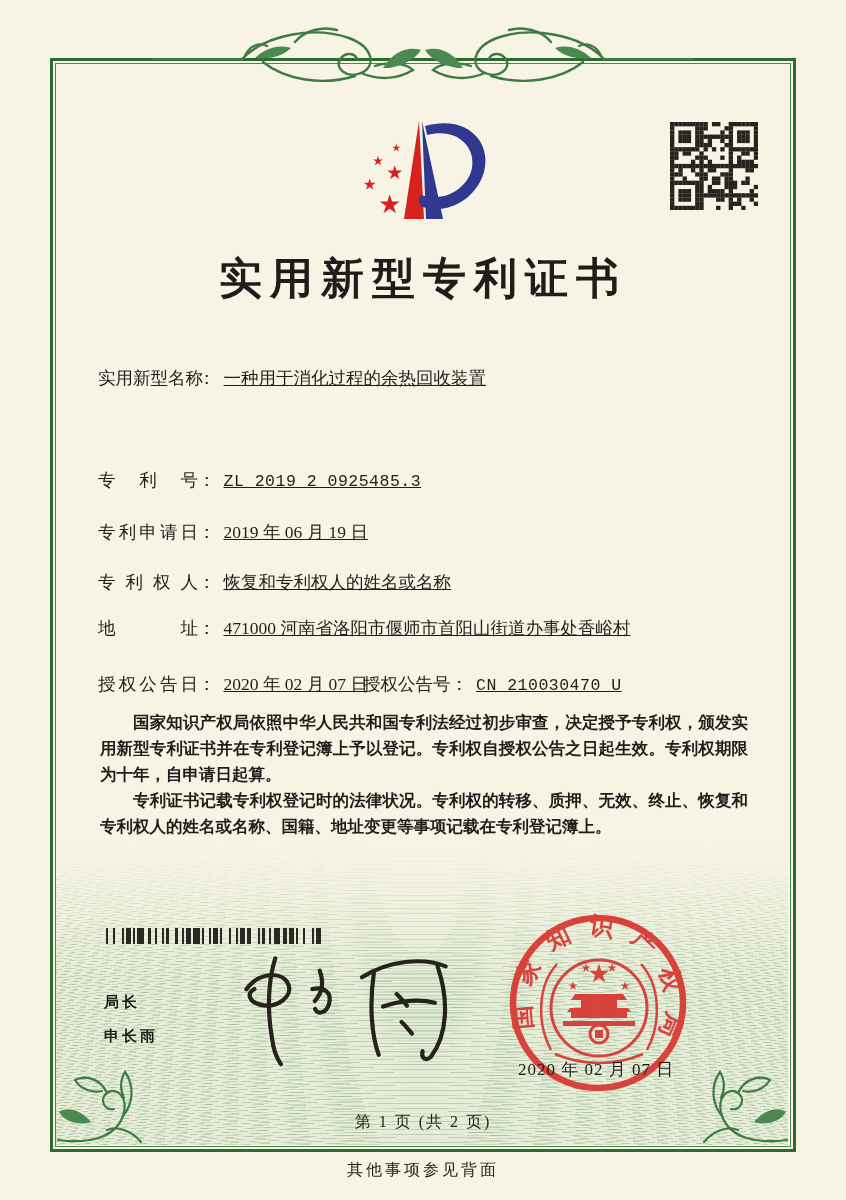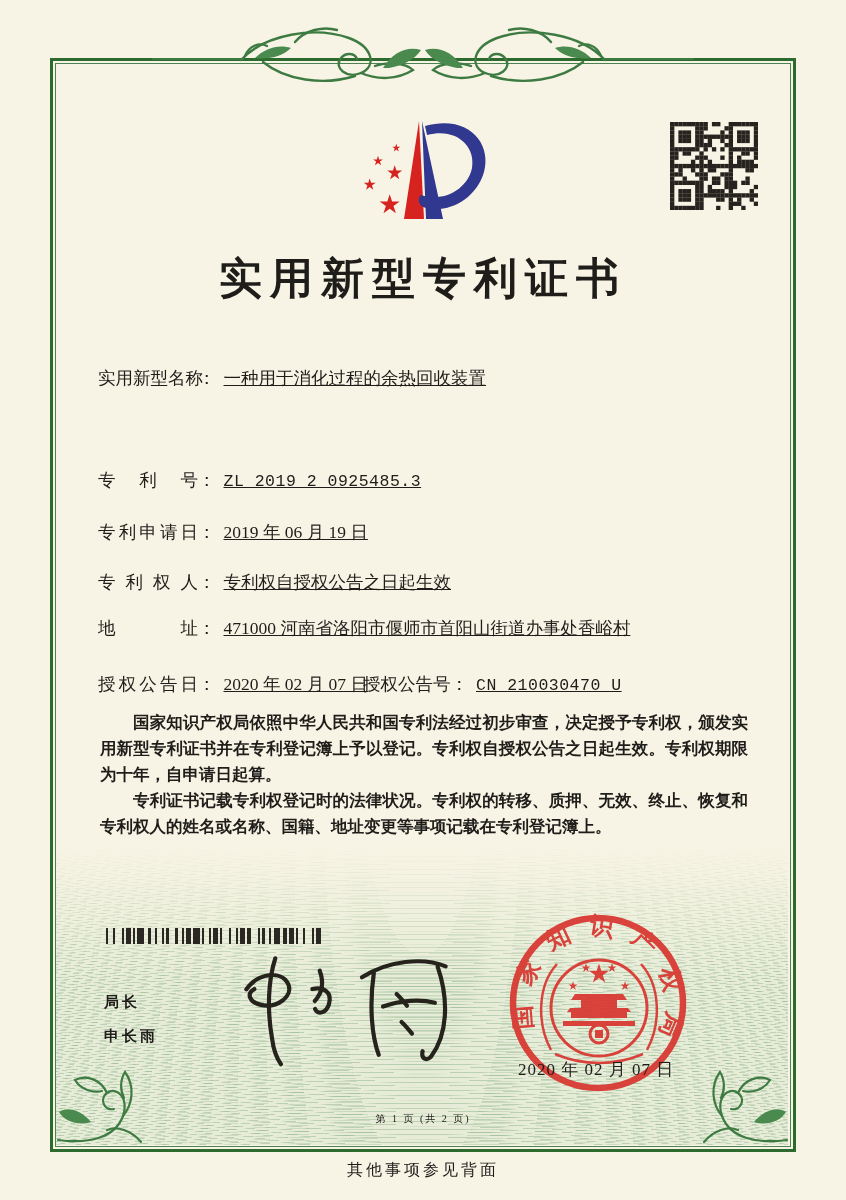--- a/index.html
+++ b/index.html
@@ -44,21 +44,21 @@
   .paras p{margin:0;text-indent:2em;}
   
   .barcode{position:absolute;left:106px;top:928px;width:217px;height:16px;display:flex;z-index:2;}
   .barcode div{height:100%;}
   .sig{position:absolute;left:225px;top:946px;width:235px;height:122px;z-index:4;}
   .director{position:absolute;left:104px;z-index:2;
     font-family:"Liberation Sans","DejaVu Sans",sans-serif;font-size:15px;font-weight:600;letter-spacing:3px;}
   .director.t1{top:993px}.director.t2{top:1027px}
   .seal{position:absolute;left:507px;top:912px;width:182px;height:182px;z-index:4;}
   .seal-date{position:absolute;left:518px;top:1058px;font-size:17px;letter-spacing:1px;z-index:5;}
-  .page-ind{position:absolute;left:0;top:1112px;width:100%;text-align:center;font-size:10px;letter-spacing:2px;z-index:2;}
+  .page-ind{position:absolute;left:0;top:1112px;width:100%;text-align:center;font-size:16px;letter-spacing:2px;z-index:2;}
   .back-note{position:absolute;left:0;top:1160px;width:100%;text-align:center;font-size:16px;letter-spacing:3px;z-index:2;}
 </style>
 </head>
 <body>
 
 <div class="sheet">
 
   <svg width="0" height="0" style="position:absolute">
     <defs>
       <polygon id="star" points="0,-10 2.25,-3.09 9.51,-3.09 3.63,1.18 5.88,8.09 0,3.82 -5.88,8.09 -3.63,1.18 -9.51,-3.09 -2.25,-3.09"></polygon>
@@ -372,21 +372,21 @@
   <div class="row r1">
     <span class="flabel">实用新型名称</span><span>：</span><span class="fvalue">一种用于消化过程的余热回收装置</span>
   </div>
   <div class="row r3">
     <span class="flabel">专利号</span><span>：</span><span class="fvalue mono">ZL 2019 2 0925485.3</span>
   </div>
   <div class="row r4">
     <span class="flabel">专利申请日</span><span>：</span><span class="fvalue">2019 年 06 月 19 日</span>
   </div>
   <div class="row r5">
-    <span class="flabel">专利权人</span><span>：</span><span class="fvalue">专利权自授权公告之日起生效</span>
+    <span class="flabel">专利权人</span><span>：</span><span class="fvalue">恢复和专利权人的姓名或名称</span>
   </div>
   <div class="row r6">
     <span class="flabel">地址</span><span>：</span><span class="fvalue">471000 河南省洛阳市偃师市首阳山街道办事处香峪村</span>
   </div>
   <div class="row r7">
     <span class="flabel">授权公告日</span><span>：</span><span class="fvalue">2020 年 02 月 07 日</span>
     <span class="grant-no">
       <span>授权公告号</span><span>：</span><span class="fvalue mono">CN 210030470 U</span>
     </span>
   </div>

